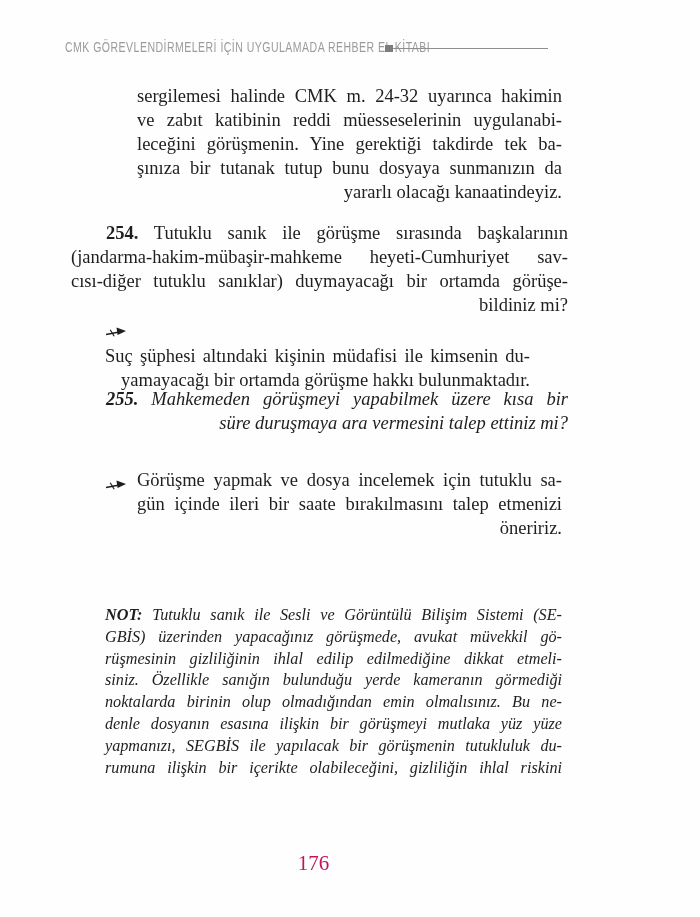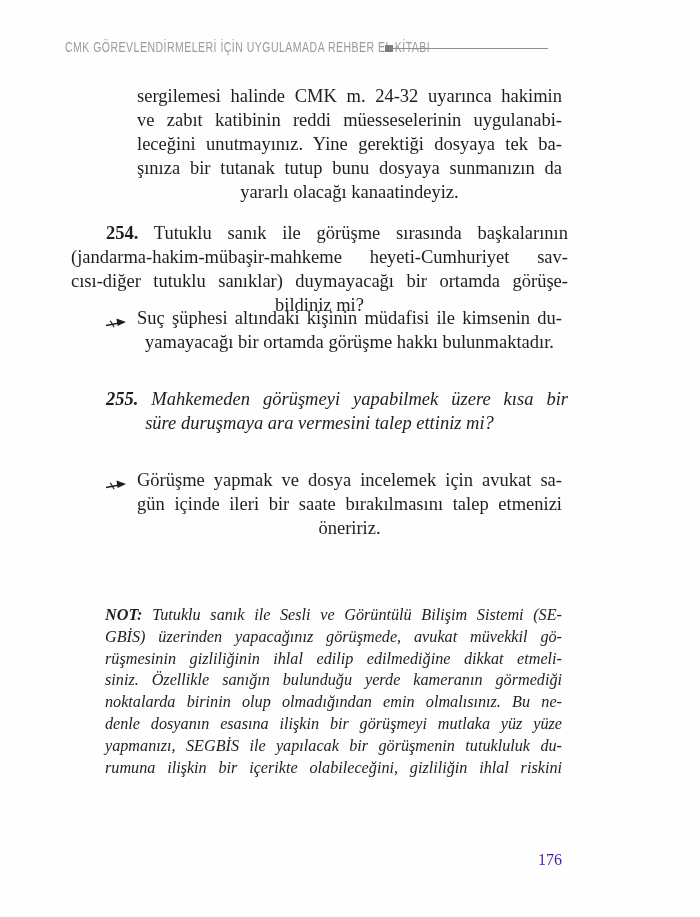--- a/index.html
+++ b/index.html
@@ -43,32 +43,32 @@
     height: 1px;
     background: #8f8f8f;
   }
 
   
   .block {
     position: absolute;
     font-size: 18.5px;
     line-height: 23.9px;
   }
-  .tline { text-align: center; }
+  .tline { text-align: right; }
   .jline { text-align: justify; text-align-last: justify; }
   .num { font-weight: bold; }
   .p-first { text-indent: 35px; }
 
   .cont-para  { left: 137px; top: 85px;  width: 425px; }
   .q-para     { left: 65px;  width: 497px; margin-left: 6px; }
   .q254       { top: 222px; }
   .q255       { top: 388px; font-style: italic; }
 
   .bullet     { left: 105px; display: flex; }
-  .bullet1    { top: 307px; }
+  .bullet1    { top: 316px; flex-direction: column; }
   .bullet2    { top: 469px; }
   .bullet-arrow {
     flex: none;
     width: 32px;
     padding-top: 5px;
   }
   .bullet-body { width: 425px; }
 
   .note-para {
     left: 105px;
@@ -78,38 +78,38 @@
     font-size: 16.2px;
     line-height: 21.8px;
   }
   .note-label { font-weight: bold; font-style: italic; margin-top: 8px; }
 
   .page-number {
     position: absolute;
     left: 65px;
     top: 851px;
     width: 497px;
-    text-align: right;
-    font-size: 16px;
-    color: #4c1d95;
+    text-align: center;
+    font-size: 21px;
+    color: #be185d;
   }
 </style>
 </head>
 <body>
 
 <div class="page">
 
   <div class="header-title">CMK GÖREVLENDİRMELERİ İÇİN UYGULAMADA REHBER EL KİTABI</div>
   <div class="header-square"></div>
   <div class="header-rule"></div>
 
   <div class="block cont-para">
     <div class="tline jline">sergilemesi halinde CMK m. 24-32 uyarınca hakimin</div>
     <div class="tline jline">ve zabıt katibinin reddi müesseselerinin uygulanabi-</div>
-    <div class="tline jline">leceğini unutmayınız. Yine gerektiği dosyaya tek ba-</div>
+    <div class="tline jline">leceğini görüşmenin. Yine gerektiği takdirde tek ba-</div>
     <div class="tline jline">şınıza bir tutanak tutup bunu dosyaya sunmanızın da</div>
     <div class="tline">yararlı olacağı kanaatindeyiz.</div>
   </div>
 
   <div class="block q-para q254">
     <div class="tline jline p-first"><span class="num">254.</span> <span>Tutuklu sanık ile görüşme sırasında başkalarının</span></div>
     <div class="tline jline">(jandarma-hakim-mübaşir-mahkeme heyeti-Cumhuriyet sav-</div>
     <div class="tline jline">cısı-diğer tutuklu sanıklar) duymayacağı bir ortamda görüşe-</div>
     <div class="tline">bildiniz mi?</div>
   </div>
@@ -135,21 +135,21 @@
 
   <div class="block bullet bullet2">
     <div class="bullet-arrow">
       <svg width="22" height="14" viewBox="0 0 22 14">
         <line x1="1" y1="10.5" x2="13" y2="8.2" stroke="#1e1e1e" stroke-width="1.4"></line>
         <line x1="5.2" y1="5.8" x2="9.2" y2="12.2" stroke="#1e1e1e" stroke-width="1.2"></line>
         <polygon points="11.5,3.6 21,6.9 12.6,10.9" fill="#1e1e1e"></polygon>
       </svg>
     </div>
     <div class="bullet-body">
-      <div class="tline jline">Görüşme yapmak ve dosya incelemek için avukat sa-</div>
+      <div class="tline jline">Görüşme yapmak ve dosya incelemek için tutuklu sa-</div>
       <div class="tline jline">gün içinde ileri bir saate bırakılmasını talep etmenizi</div>
       <div class="tline">öneririz.</div>
     </div>
   </div>
 
   <div class="block note-para">
     <div class="tline jline"><span class="note-label">NOT:</span> <span>Tutuklu sanık ile Sesli ve Görüntülü Bilişim Sistemi (SE-</span></div>
     <div class="tline jline">GBİS) üzerinden yapacağınız görüşmede, avukat müvekkil gö-</div>
     <div class="tline jline">rüşmesinin gizliliğinin ihlal edilip edilmediğine dikkat etmeli-</div>
     <div class="tline jline">siniz. Özellikle sanığın bulunduğu yerde kameranın görmediği</div>

